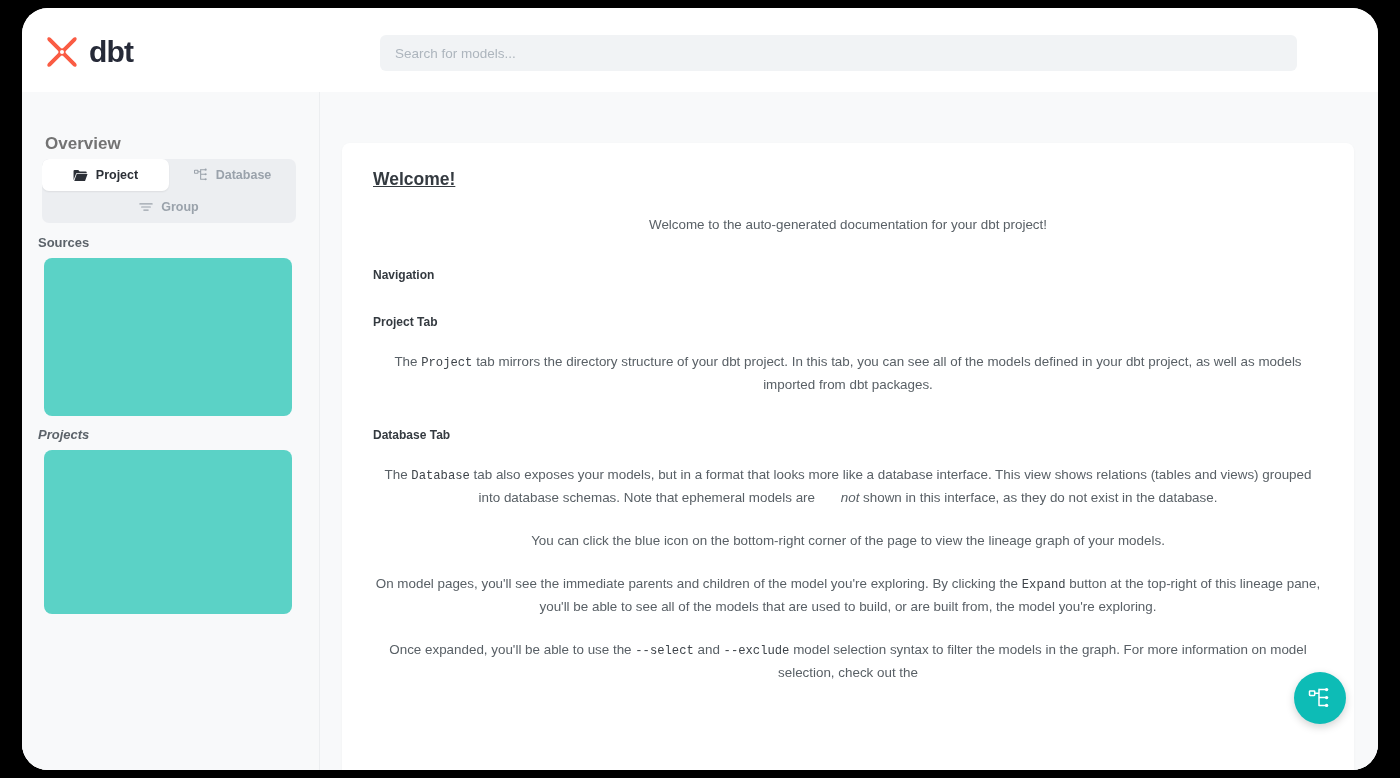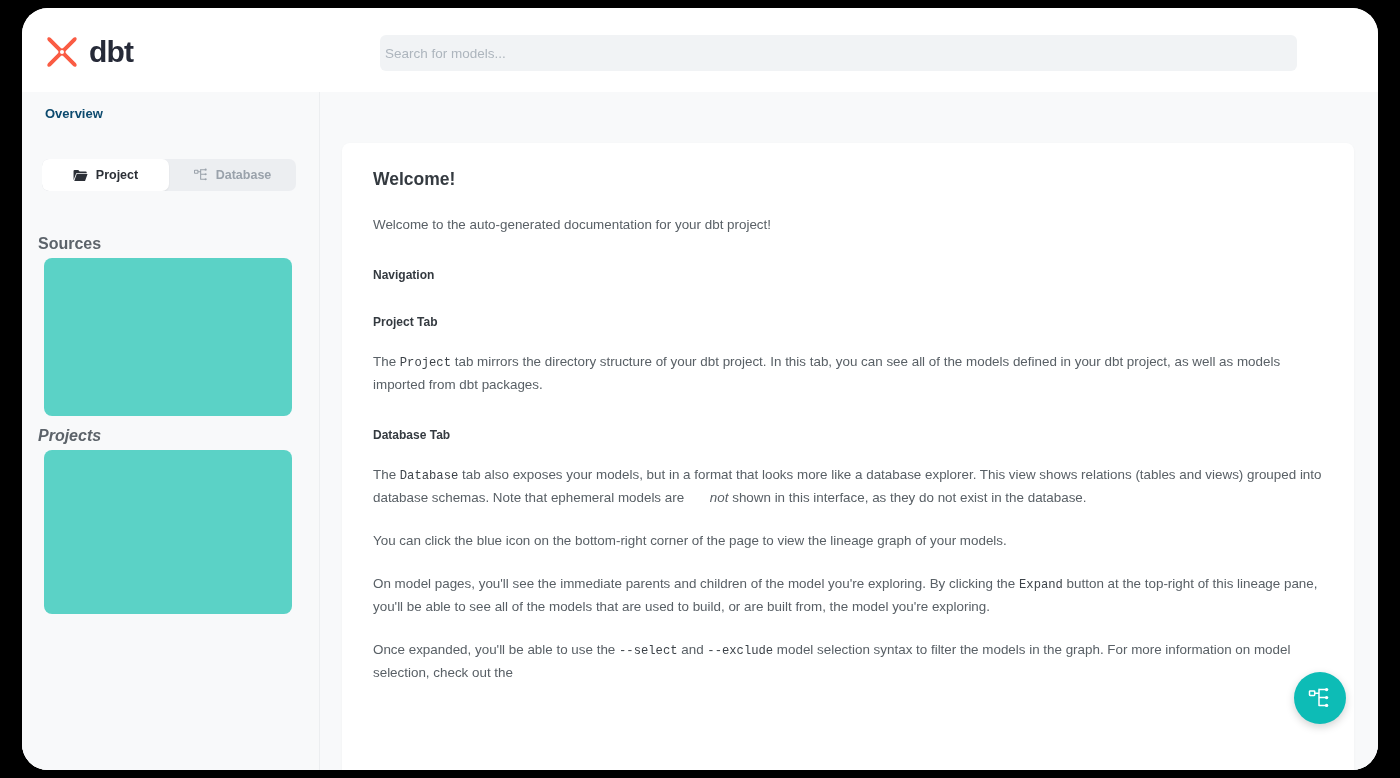--- a/index.html
+++ b/index.html
@@ -53,21 +53,21 @@
 
   .search-box {
     position: absolute;
     left: 358px;
     top: 27px;
     width: 917px;
     height: 36px;
     background: #f1f3f5;
     border: none;
     border-radius: 6px;
-    padding: 0 5px;
+    padding: 0 15px;
     box-sizing: border-box;
     font-family: "Liberation Sans", sans-serif;
     font-size: 13.5px;
     color: #495057;
     outline: none;
   }
   .search-box::placeholder { color: #adb5bd; }
 
   
   .body-area {
@@ -86,24 +86,24 @@
     height: 100%;
     background: #f8f9fa;
     border-right: 1px solid #eceef0;
     box-sizing: border-box;
     padding: 0;
   }
 
   .overview-title {
     position: absolute;
     left: 23px;
-    top: 14px;
-    font-size: 13px;
-    font-weight: bold;
-    color: #0c4a6e;
+    top: 42px;
+    font-size: 17px;
+    font-weight: bold;
+    color: #737373;
   }
 
   .tab-group {
     position: absolute;
     left: 20px;
     top: 67px;
     width: 254px;
     background: #eceef1;
     border-radius: 7px;
     overflow: hidden;
@@ -128,21 +128,21 @@
     border-radius: 7px;
     box-shadow: 0 1px 2px rgba(0,0,0,0.07);
   }
   .tab .ticon { display: flex; align-items: center; }
   .tab-row.second .tab { flex: none; width: 100%; }
 
   
   .sec-label {
     position: absolute;
     left: 16px;
-    font-size: 16px;
+    font-size: 13px;
     font-weight: bold;
     color: #5c636a;
   }
   .sec-label.sources  { top: 143px; }
   .sec-label.projects { top: 335px; font-style: italic; }
 
   .block {
     position: absolute;
     left: 22px;
     width: 248px;
@@ -171,32 +171,34 @@
     box-shadow: 0 1px 3px rgba(0,0,0,0.04);
     padding: 26px 31px 40px 31px;
     box-sizing: border-box;
   }
 
   h1.doc-h {
     font-size: 17.5px;
     font-weight: bold;
     color: #343a40;
     margin: 0 0 24px 0;
+    text-decoration: underline;
   }
   h2.doc-h {
     font-size: 12px;
     font-weight: bold;
     color: #343a40;
     margin: 33px 0 22px 0;
   }
   p.doc-p {
     font-size: 13.4px;
     line-height: 21px;
     color: #596066;
     margin: 0 0 22px 0;
+    text-align: center;
   }
   code.inline {
     font-family: "Liberation Mono", monospace;
     font-size: 12.2px;
     color: #3d4349;
   }
   em.ital { font-style: italic; margin-left: 22px; }
 
   
   .fab {
@@ -258,20 +260,30 @@
                 <path d="M4.8 4.2 H7.6 M7.6 1.6 V12.8 M7.6 1.9 H12.2 M7.6 7.2 H12.2 M7.6 12.8 H12.2" stroke="#9aa2ab" stroke-width="1.2" fill="none" stroke-linecap="round"></path>
                 <circle cx="13.3" cy="1.9" r="1.2" fill="#9aa2ab"></circle>
                 <circle cx="13.3" cy="7.2" r="1.2" fill="#9aa2ab"></circle>
                 <circle cx="13.3" cy="12.8" r="1.2" fill="#9aa2ab"></circle>
               </svg>
             </span>
             <span>Database</span>
           </div>
         </div>
 
+        <div class="tab-row second">
+          <div class="tab">
+            <span class="ticon">
+              <svg width="14" height="12" viewBox="0 0 16 12">
+                <path d="M1 2.5 H15 M3 6 H13 M5.5 9.5 H10.5" stroke="#9aa2ab" stroke-width="1.3" stroke-linecap="round"></path>
+              </svg>
+            </span>
+            <span>Group</span>
+          </div>
+        </div>
       </div>
 
       <div class="sec-label sources">Sources</div>
       <div class="block sources"></div>
 
       <div class="sec-label projects">Projects</div>
       <div class="block projects"></div>
     </div>
 
     <div class="content-scroll">
@@ -286,21 +298,21 @@
 
         <h2 class="doc-h">Project Tab</h2>
 
         <p class="doc-p">
           <span>The </span><code class="inline">Project</code><span> tab mirrors the directory structure of your dbt project. In this tab, you can see all of the models defined in your dbt project, as well as models imported from dbt packages.</span>
         </p>
 
         <h2 class="doc-h">Database Tab</h2>
 
         <p class="doc-p">
-          <span>The </span><code class="inline">Database</code><span> tab also exposes your models, but in a format that looks more like a database explorer. This view shows relations (tables and views) grouped into database schemas. Note that ephemeral models are </span><em class="ital">not</em><span> shown in this interface, as they do not exist in the database.</span>
+          <span>The </span><code class="inline">Database</code><span> tab also exposes your models, but in a format that looks more like a database interface. This view shows relations (tables and views) grouped into database schemas. Note that ephemeral models are </span><em class="ital">not</em><span> shown in this interface, as they do not exist in the database.</span>
         </p>
 
 
         <p class="doc-p">You can click the blue icon on the bottom-right corner of the page to view the lineage graph of your models.</p>
 
         <p class="doc-p">
           <span>On model pages, you'll see the immediate parents and children of the model you're exploring. By clicking the </span><code class="inline">Expand</code><span> button at the top-right of this lineage pane, you'll be able to see all of the models that are used to build, or are built from, the model you're exploring.</span>
         </p>
 
         <p class="doc-p">

